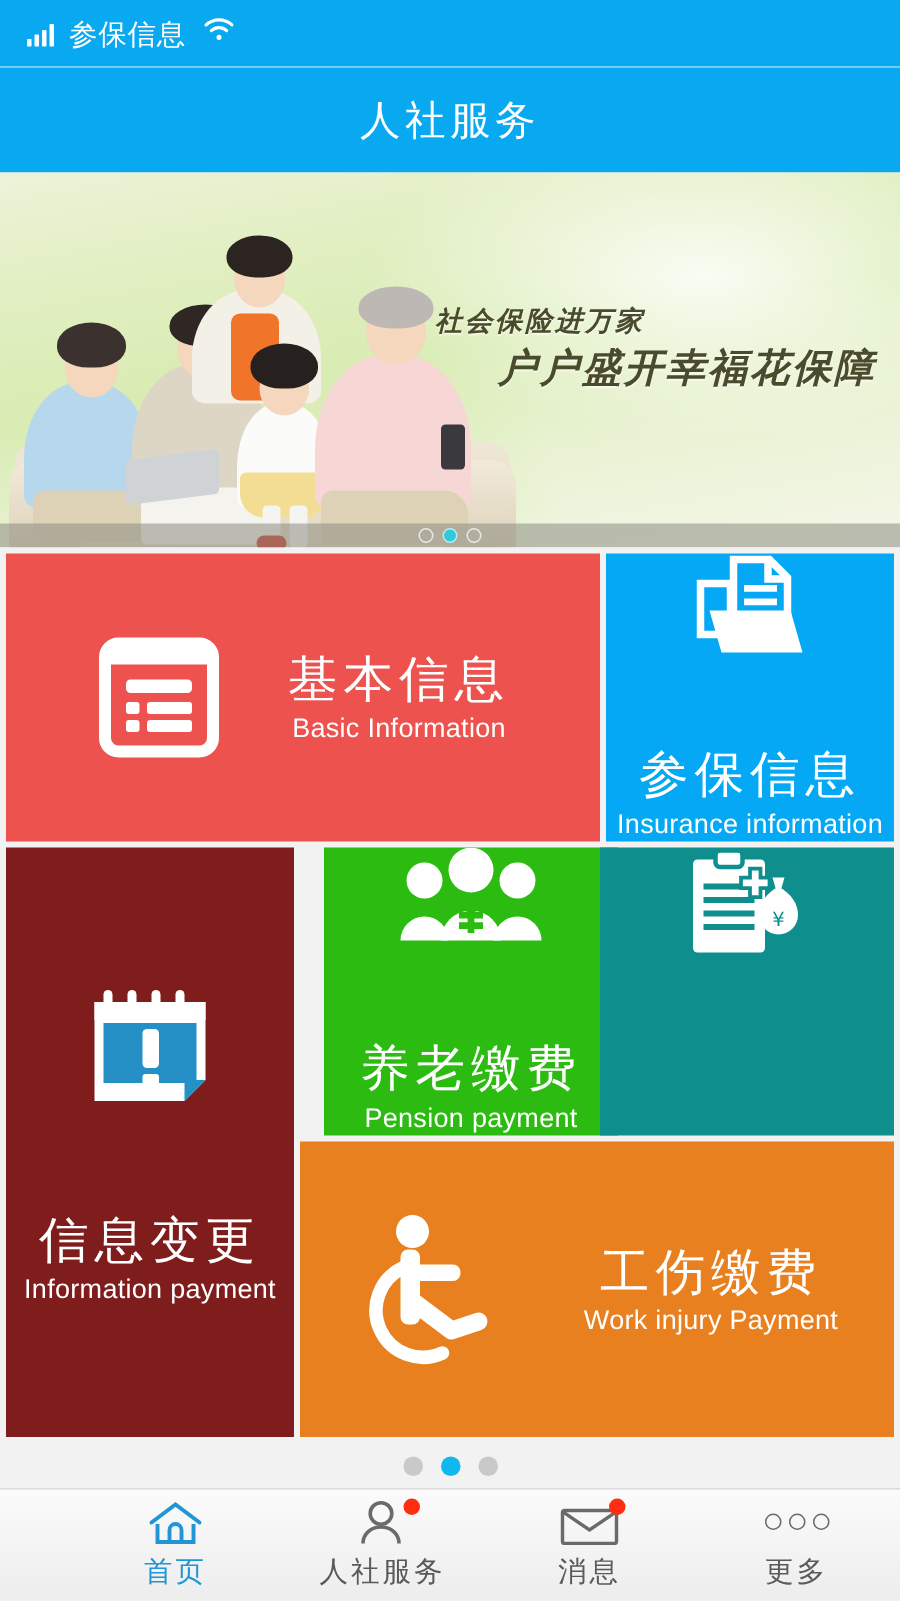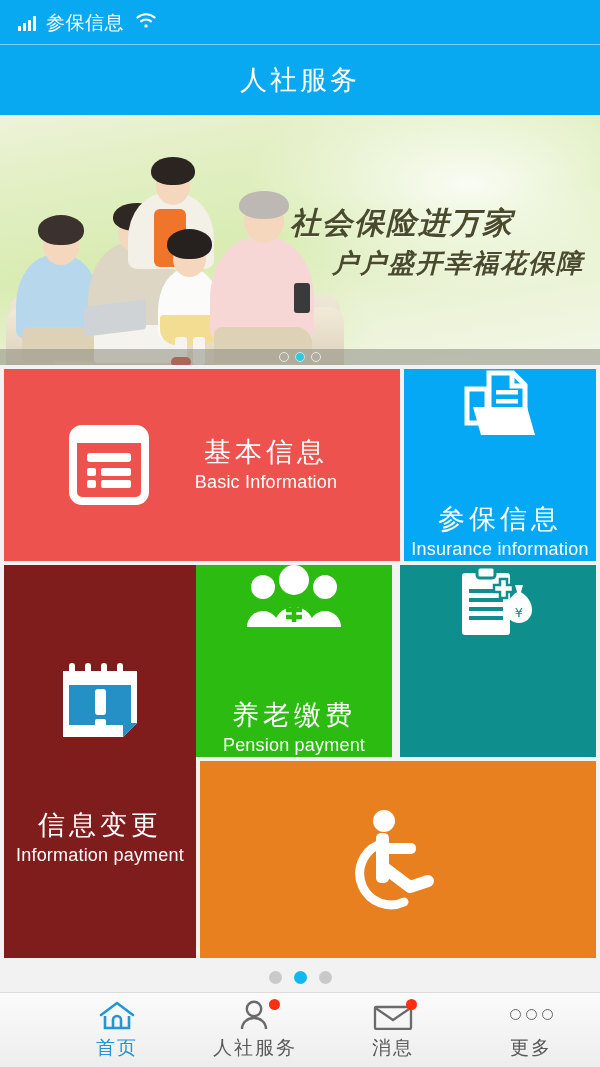--- a/index.html
+++ b/index.html
@@ -72,21 +72,21 @@
     position:absolute; bottom:0; width:48px; height:58px;
     background:linear-gradient(#f2ead9,#ddd2bb); border-radius:16px 16px 0 0;
   }
 
   .banner-text {
     position:absolute; right:16px; top:86px;
     color:#4a4a2c; font-weight:bold; font-style:italic;
     text-align:left; line-height:1.45;
     text-shadow:0 1px 1px rgba(255,255,255,.6);
   }
-  .banner-text .l1 { font-size:30px; letter-spacing:2px; }
+  .banner-text .l1 { font-size:18px; letter-spacing:2px; }
   .banner-text .l2 { font-size:26px; letter-spacing:2px; padding-left:42px; }
 
   .banner-strip {
     position:absolute; left:0; right:0; bottom:0; height:16px;
     background:rgba(140,140,130,.55);
     display:flex; align-items:center; justify-content:center; gap:6px;
   }
   .bdot {
     width:10px; height:10px; border-radius:50%;
     border:1.6px solid #e8e8e8; box-sizing:border-box;
@@ -97,28 +97,28 @@
   .grid {
     position:relative; width:600px; height:597px;
     background:#f2f2f2; padding:4px;
   }
   .tile {
     position:absolute; color:#fff; overflow:hidden;
     display:flex; align-items:center; justify-content:center;
   }
   .tile .ico { flex:0 0 auto; display:flex; align-items:center; justify-content:center; }
   .tile .labels { display:flex; flex-direction:column; align-items:center; justify-content:center; }
-  .cn { font-size:27px; letter-spacing:4px; line-height:1.25; white-space:nowrap; }
+  .cn { font-size:33px; letter-spacing:4px; line-height:1.25; white-space:nowrap; }
   .en { font-size:18px; letter-spacing:.2px; line-height:1.35; white-space:nowrap; }
 
   
   .t-basic     { left:4px;   top:4px;   width:396px; height:192px; }
   .t-insurance { left:404px; top:4px;   width:192px; height:192px; }
   .t-change    { left:4px;   top:200px; width:192px; height:393px; }
-  .t-pension   { left:196px; top:200px; width:196px; height:192px; }
+  .t-pension   { left:216px; top:200px; width:196px; height:192px; }
   .t-medical   { left:400px; top:200px; width:196px; height:192px; }
   .t-workinj   { left:200px; top:396px; width:396px; height:197px; }
 
   .t-basic     { flex-direction:row; gap:44px; }
   .t-workinj   { flex-direction:row; gap:48px; }
   .t-insurance,.t-pension,.t-medical { flex-direction:column; gap:16px;justify-content:space-between; }
   .t-change    { flex-direction:column; gap:66px; }
 
   
   .pagedots {
@@ -324,20 +324,24 @@
   <div class="tile t-workinj" style="background:#e8801f">
     <span class="ico">
       <svg width="104" height="102" viewBox="0 0 104 102" aria-hidden="true">
         <circle cx="38" cy="12" r="11" fill="#fff"></circle>
         <rect x="30" y="24" width="13" height="50" rx="5" fill="#fff"></rect>
         <rect x="36" y="34" width="34" height="11" rx="5" fill="#fff"></rect>
         <path d="M40 60l24 18 18-6" stroke="#fff" stroke-width="12" fill="none" stroke-linecap="round" stroke-linejoin="round"></path>
         <path d="M32 36a31 31 0 1026 57" stroke="#fff" stroke-width="9" fill="none" stroke-linecap="round"></path>
       </svg>
     </span>
+    <span class="labels">
+      <span class="cn">工伤缴费</span>
+      <span class="en">Work injury Payment</span>
+    </span>
   </div>
 </div>
 
 <div class="pagedots">
   <span class="pdot"></span>
   <span class="pdot on"></span>
   <span class="pdot"></span>
 </div>
 
 <div class="tabbar">

